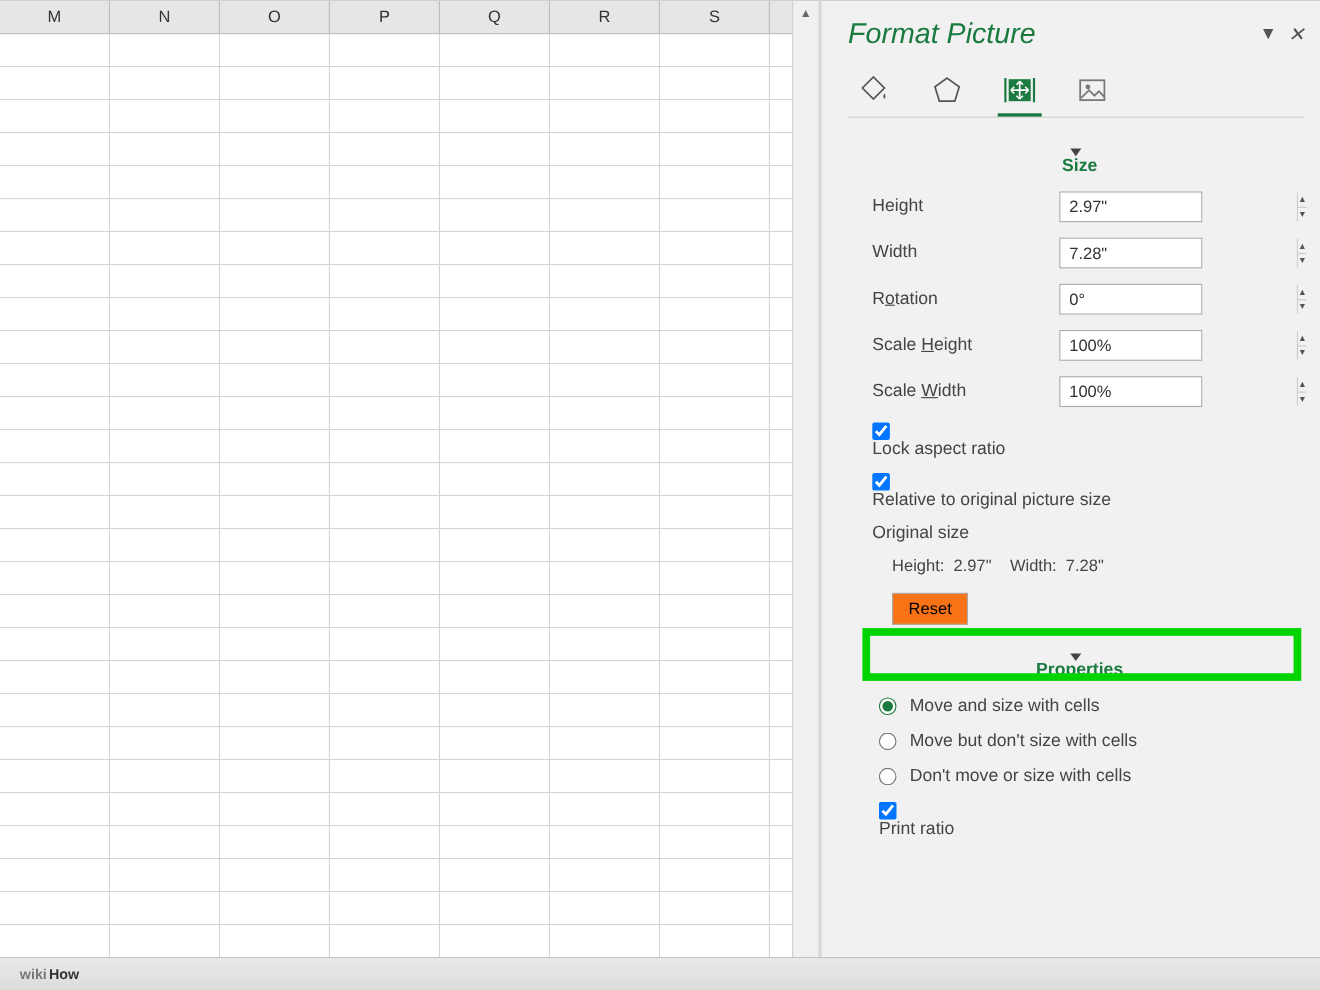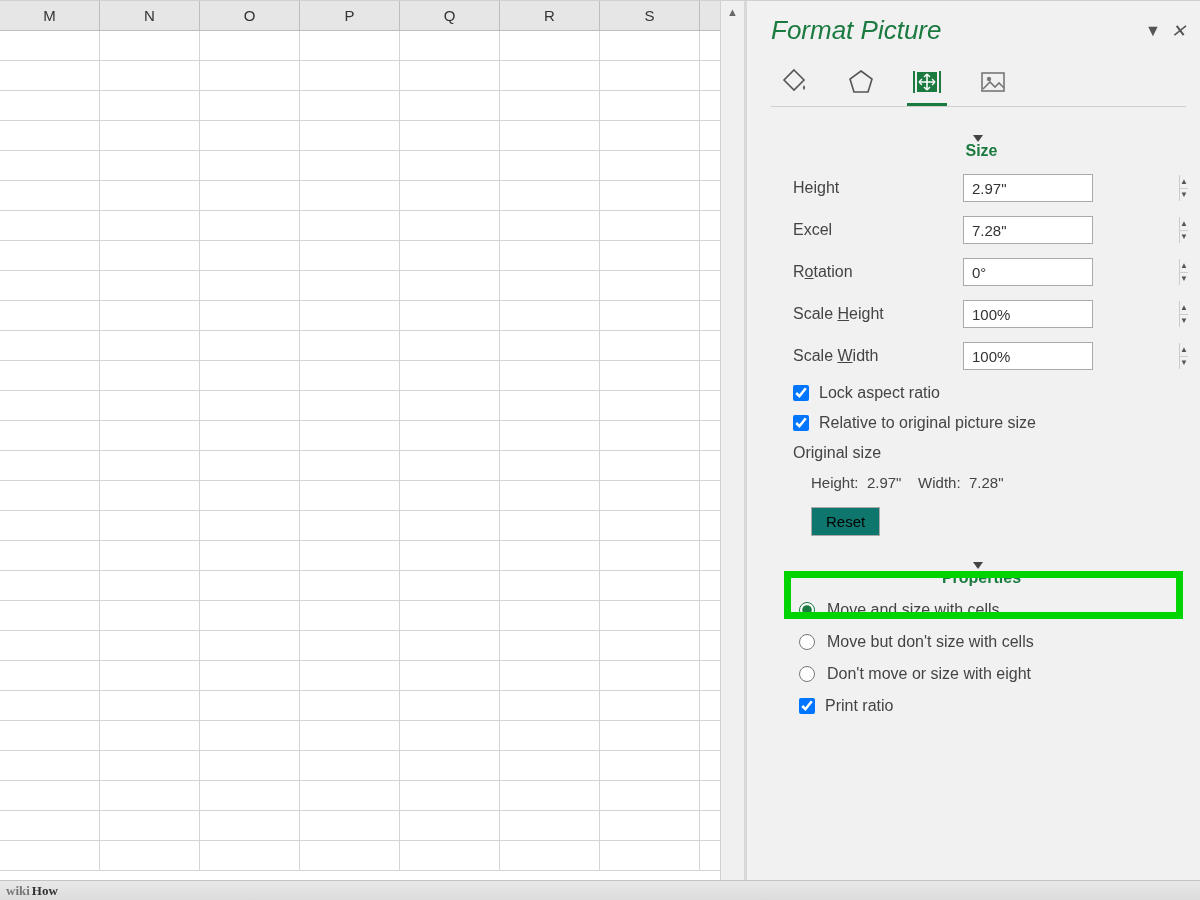--- a/index.html
+++ b/index.html
@@ -123,46 +123,46 @@
     background:#fff; border:1px solid #aaa;
   }
   .spinner input {
     flex:1; border:none; padding:0 8px; font-size:15px; color:#333;
     outline:none; background:transparent;
   }
   .spin-btns { width:18px; display:flex; flex-direction:column; border-left:1px solid #ccc;}
   .spin-btns div{ flex:1; display:flex; align-items:center; justify-content:center; font-size:8px; color:#555; cursor:pointer;}
   .spin-btns div:first-child{border-bottom:1px solid #ccc;}
   .check-row {
-    display:flex; align-items:center; margin: 0 0 12px 16px; color:#444;
+    display:flex; align-items:flex-start; margin: 0 0 12px 16px; color:#444;flex-direction:column;
   }
   .check-row input[type=checkbox]{ width:16px; height:16px; margin-right:10px;}
   .orig-row { margin: 6px 0 10px 34px; color:#444; font-size:15px;}
   .reset-btn {
     display:inline-block;
-    border:1px solid #aaa; background:#0f766e;
+    border:1px solid #aaa; background:#f97316;
     padding: 5px 14px; margin: 6px 0 18px 34px;
     font-size:15px; cursor:pointer;
   }
   .radio-row{
     display:flex; align-items:center;
     margin:0 0 14px 22px; color:#444; font-size:16px;
   }
   .radio-row input[type=radio]{ width:16px;height:16px; margin-right:12px; accent-color:#1a7a3f;}
   .highlight-box{
     position:absolute;
     border:7px solid #00d400;
     pointer-events:none;
   }
   .footer{
-    position:absolute; left:0; bottom:0; height:20px; width:100%;
+    position:absolute; left:0; bottom:0; height:30px; width:100%;
     background: linear-gradient(#e9e9e9,#dcdcdc);
     border-top:1px solid #c4c4c4;
     font-size:13px; color:#333;
-    display:flex; align-items:center; padding-left:6px;font-family:Liberation Serif, serif;
+    display:flex; align-items:center; padding-left:18px;
   }
   .footer .w { color:#777; font-weight:600; margin-right:2px;}
   .footer .b { font-weight:700;}
 </style>
 </head>
 <body>
 
 <div class="main">
 
   <div class="sheet">
@@ -485,21 +485,21 @@
         <div class="spinner">
           <input value="2.97&quot;" style="">
           <div class="spin-btns">
               <div>▲</div>
               <div>▼</div>
             </div>
         </div>
       </div>
 
       <div class="field-row">
-        <div class="field-label">Excel</div>
+        <div class="field-label">Width</div>
         <div class="spinner">
           <input value="7.28&quot;" style="">
           <div class="spin-btns">
               <div>▲</div>
               <div>▼</div>
             </div>
         </div>
       </div>
 
       <div class="field-row">
@@ -562,21 +562,21 @@
       <div class="radio-row" id="radio-opt1-row">
         <input type="radio" name="moveopt" id="opt1" checked="" style="">
         <label for="opt1"><span>Move and </span><span class="u">s</span><span>ize with cells</span></label>
       </div>
       <div class="radio-row">
         <input type="radio" name="moveopt" id="opt2" style="">
         <label for="opt2"><span class="u">M</span><span>ove but don't size with cells</span></label>
       </div>
       <div class="radio-row">
         <input type="radio" name="moveopt" id="opt3" style="">
-        <label for="opt3"><span class="u">D</span><span>on't move or size with eight</span></label>
+        <label for="opt3"><span class="u">D</span><span>on't move or size with cells</span></label>
       </div>
 
       <div class="check-row" style="margin-left:22px;">
         <input type="checkbox" id="printobj" checked="" style="">
         <label for="printobj"><span class="u">P</span><span>rint ratio</span></label>
       </div>
     </div>
 
     <div class="highlight-box" id="hlbox" style="left: 37px; top: 570px; width: 399px; height: 48px;"></div>
   </div>

